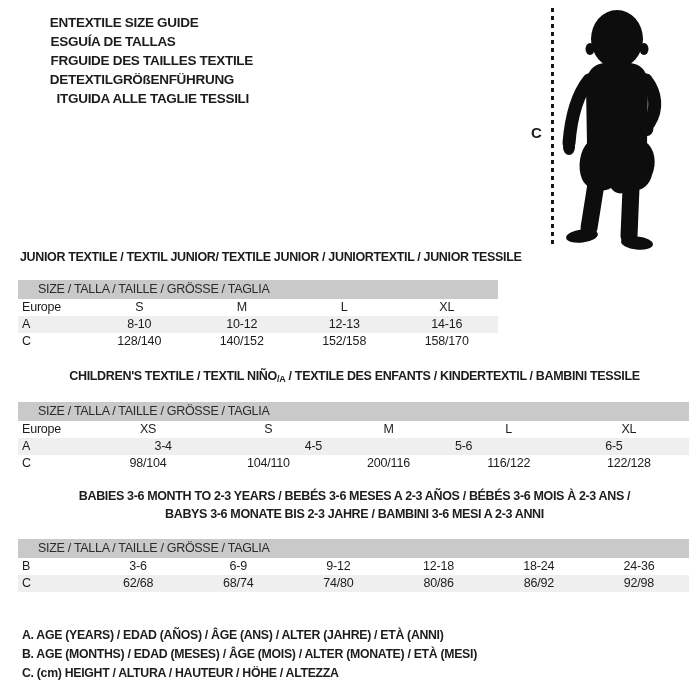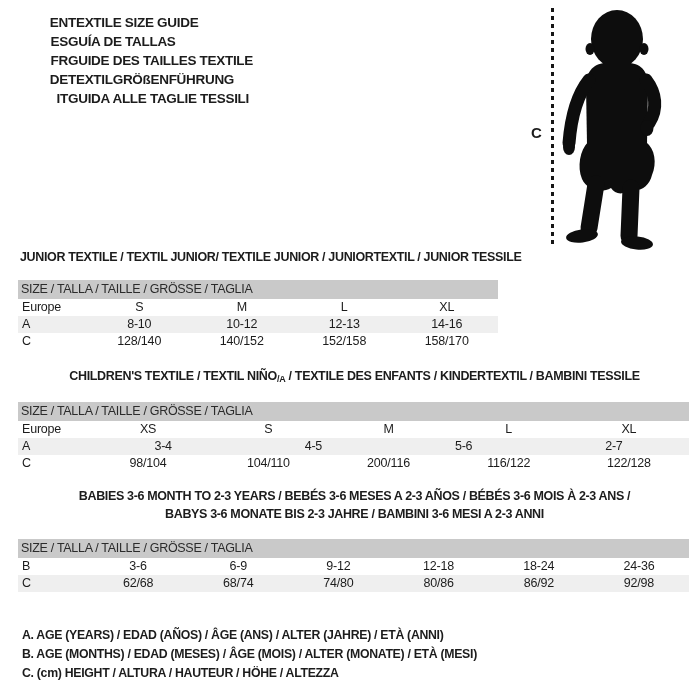--- a/index.html
+++ b/index.html
@@ -26,21 +26,21 @@
   
   .sec { position:absolute; left:18px; }
   #sec1 { top:250px; width:480px; }
   #sec2 { top:369px; width:671px; }
   #sec3 { top:487px; width:671px; }
   .sec-title { font-weight:bold; font-size:12.5px; letter-spacing:-0.35px; line-height:15px; margin-left:2px; white-space:nowrap;text-align:center; }
   .sec-title sub { font-size:9px; vertical-align:-2px; letter-spacing:-0.2px; }
   .sec-title.two-line { line-height:18px; }
   .bar {
     margin-top:15px; height:19px; line-height:19px; background:#c9c9c9;
-    font-size:12.5px; letter-spacing:-0.3px; padding-left:3px; color:#2b2b2b; white-space:nowrap;
+    font-size:12.5px; letter-spacing:-0.3px; padding-left:20px; color:#2b2b2b; white-space:nowrap;
   }
   #sec3 .bar { margin-top:16px; }
   .trow { display:flex; height:17px; line-height:17.5px; font-size:12.5px; letter-spacing:-0.2px; }
   .trow.stripe { background:#efefef; }
   .tlabel { width:70px; padding-left:4px; }
   .tcell { flex:1; text-align:center; }
 
   
   .footnotes { position:absolute; left:22px; top:626px; }
   .fn { font-weight:bold; font-size:12.3px; letter-spacing:-0.3px; line-height:19px; white-space:nowrap; }
@@ -135,21 +135,21 @@
           <div class="tcell">S</div>
           <div class="tcell">M</div>
           <div class="tcell">L</div>
           <div class="tcell">XL</div>
         </div>
         <div class="trow stripe">
           <div class="tlabel">A</div>
           <div class="tcell">3-4</div>
           <div class="tcell">4-5</div>
           <div class="tcell">5-6</div>
-          <div class="tcell">2-7</div>
+          <div class="tcell">6-5</div>
         </div>
         <div class="trow">
           <div class="tlabel">C</div>
           <div class="tcell">98/104</div>
           <div class="tcell">104/110</div>
           <div class="tcell">200/116</div>
           <div class="tcell">116/122</div>
           <div class="tcell">122/128</div>
         </div>
       </div>

